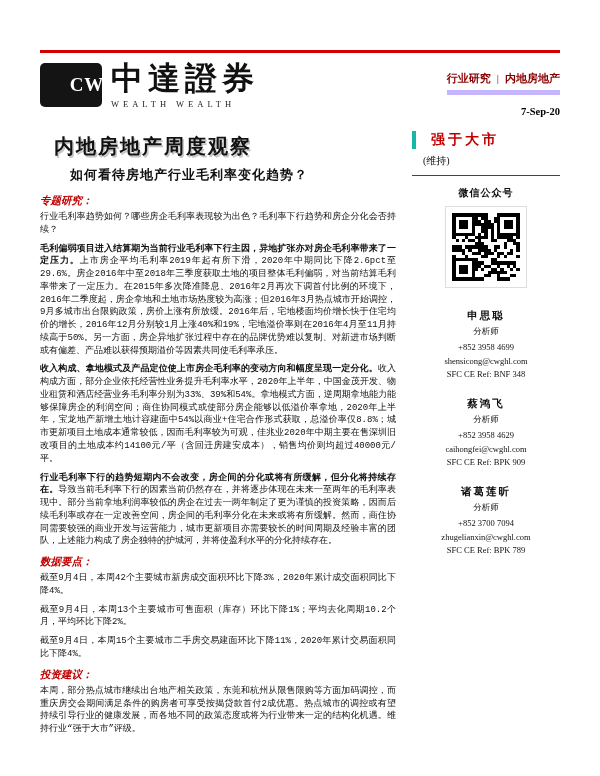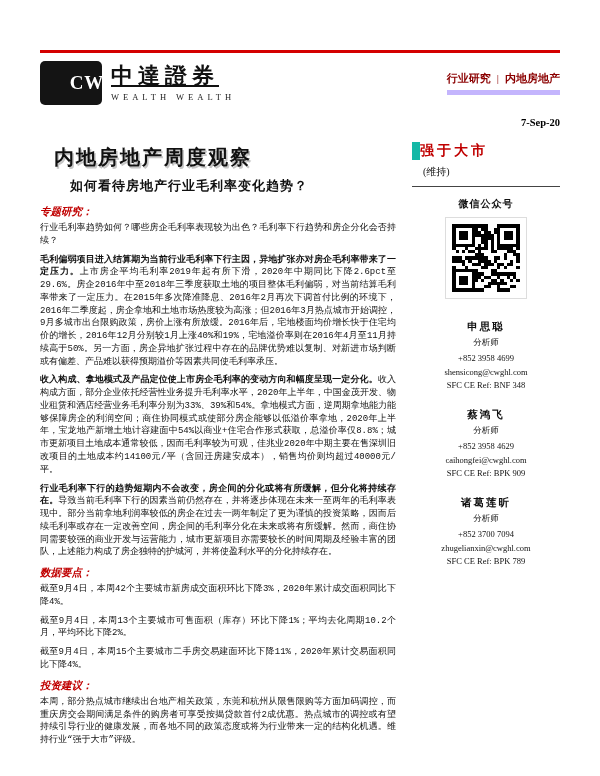--- a/index.html
+++ b/index.html
@@ -9,38 +9,38 @@
     box-sizing:border-box;padding:0 40px;overflow:hidden;position:relative;
   }
   .top-rule{margin-top:50px;height:3px;background:#d40000;}
   .header-row{display:flex;justify-content:space-between;align-items:flex-start;margin-top:8px;}
   .brand{display:flex;align-items:center;gap:9px;}
   .logo-mark{
     width:30px;height:44px;background:#141414;color:#fff;border-radius:5px;
     display:flex;align-items:center;justify-content:center;
     font-weight:bold;font-size:19px;letter-spacing:1px;font-family:"Liberation Serif",serif;padding-left:32px;
   }
-  .logo-cn{font-size:22px;font-weight:bold;letter-spacing:5px;line-height:1.1;text-decoration:underline;}
+  .logo-cn{font-size:32px;font-weight:bold;letter-spacing:5px;line-height:1.1;}
   .logo-en{font-size:8.5px;letter-spacing:4px;margin-top:3px;color:#222;}
   .header-right{text-align:right;margin-top:10px;}
   .header-cat{font-size:11px;font-weight:bold;color:#8b0000;padding-bottom:4px;border-bottom:5px solid #c4b5fd;}
   .header-cat .sep{margin:0 6px;font-weight:normal;}
-  .header-date{font-size:10.5px;font-weight:bold;margin-top:22px;color:#000;}
+  .header-date{font-size:10.5px;font-weight:bold;margin-top:11px;color:#000;}
   .content{display:flex;margin-top:10px;}
   .main{flex:1;padding-right:16px;}
   .sidebar{width:148px;flex:none;padding-top:4px;}
   .title{
     font-size:20px;font-weight:bold;margin:6px 0 2px 14px;letter-spacing:2px;
     text-shadow:1.5px 1.5px 0 #c6c6c6;
   }
   .subtitle{font-size:13px;font-weight:bold;margin:6px 0 10px 30px;letter-spacing:1px;}
   .sec-label{color:#c00000;font-weight:bold;font-style:italic;font-size:10.5px;display:block;margin:7px 0 3px;}
   .para{font-size:9px;line-height:1.42;text-align:justify;margin:0 0 6px;font-family:Liberation Mono, monospace;}
   .para b{font-weight:bold;}
-  .rating{border-left:8px solid #14b8a6;padding-left:0;}
+  .rating{border-left:4px solid #14b8a6;padding-left:15px;}
   .rating-text{color:#c00000;font-weight:bold;font-size:14px;letter-spacing:3px;}
   .rating-note{font-size:10px;margin:5px 0 7px 11px;}
   .side-rule{border:none;border-top:1px solid #444;margin:4px 0 10px;}
   .wechat-label{font-weight:bold;font-size:10px;text-align:center;margin-bottom:6px;letter-spacing:1px;}
   .qr-wrap{text-align:center;margin-bottom:16px;}
   .qr-wrap svg{border:1px solid #ddd;}
   .analyst{margin-bottom:15px;font-size:8.5px;line-height:1.55;text-align:center;}
   .analyst .name{font-size:10.5px;font-weight:bold;letter-spacing:2px;margin-bottom:1px;}
   .analyst .role{margin-bottom:3px;}
 </style>

